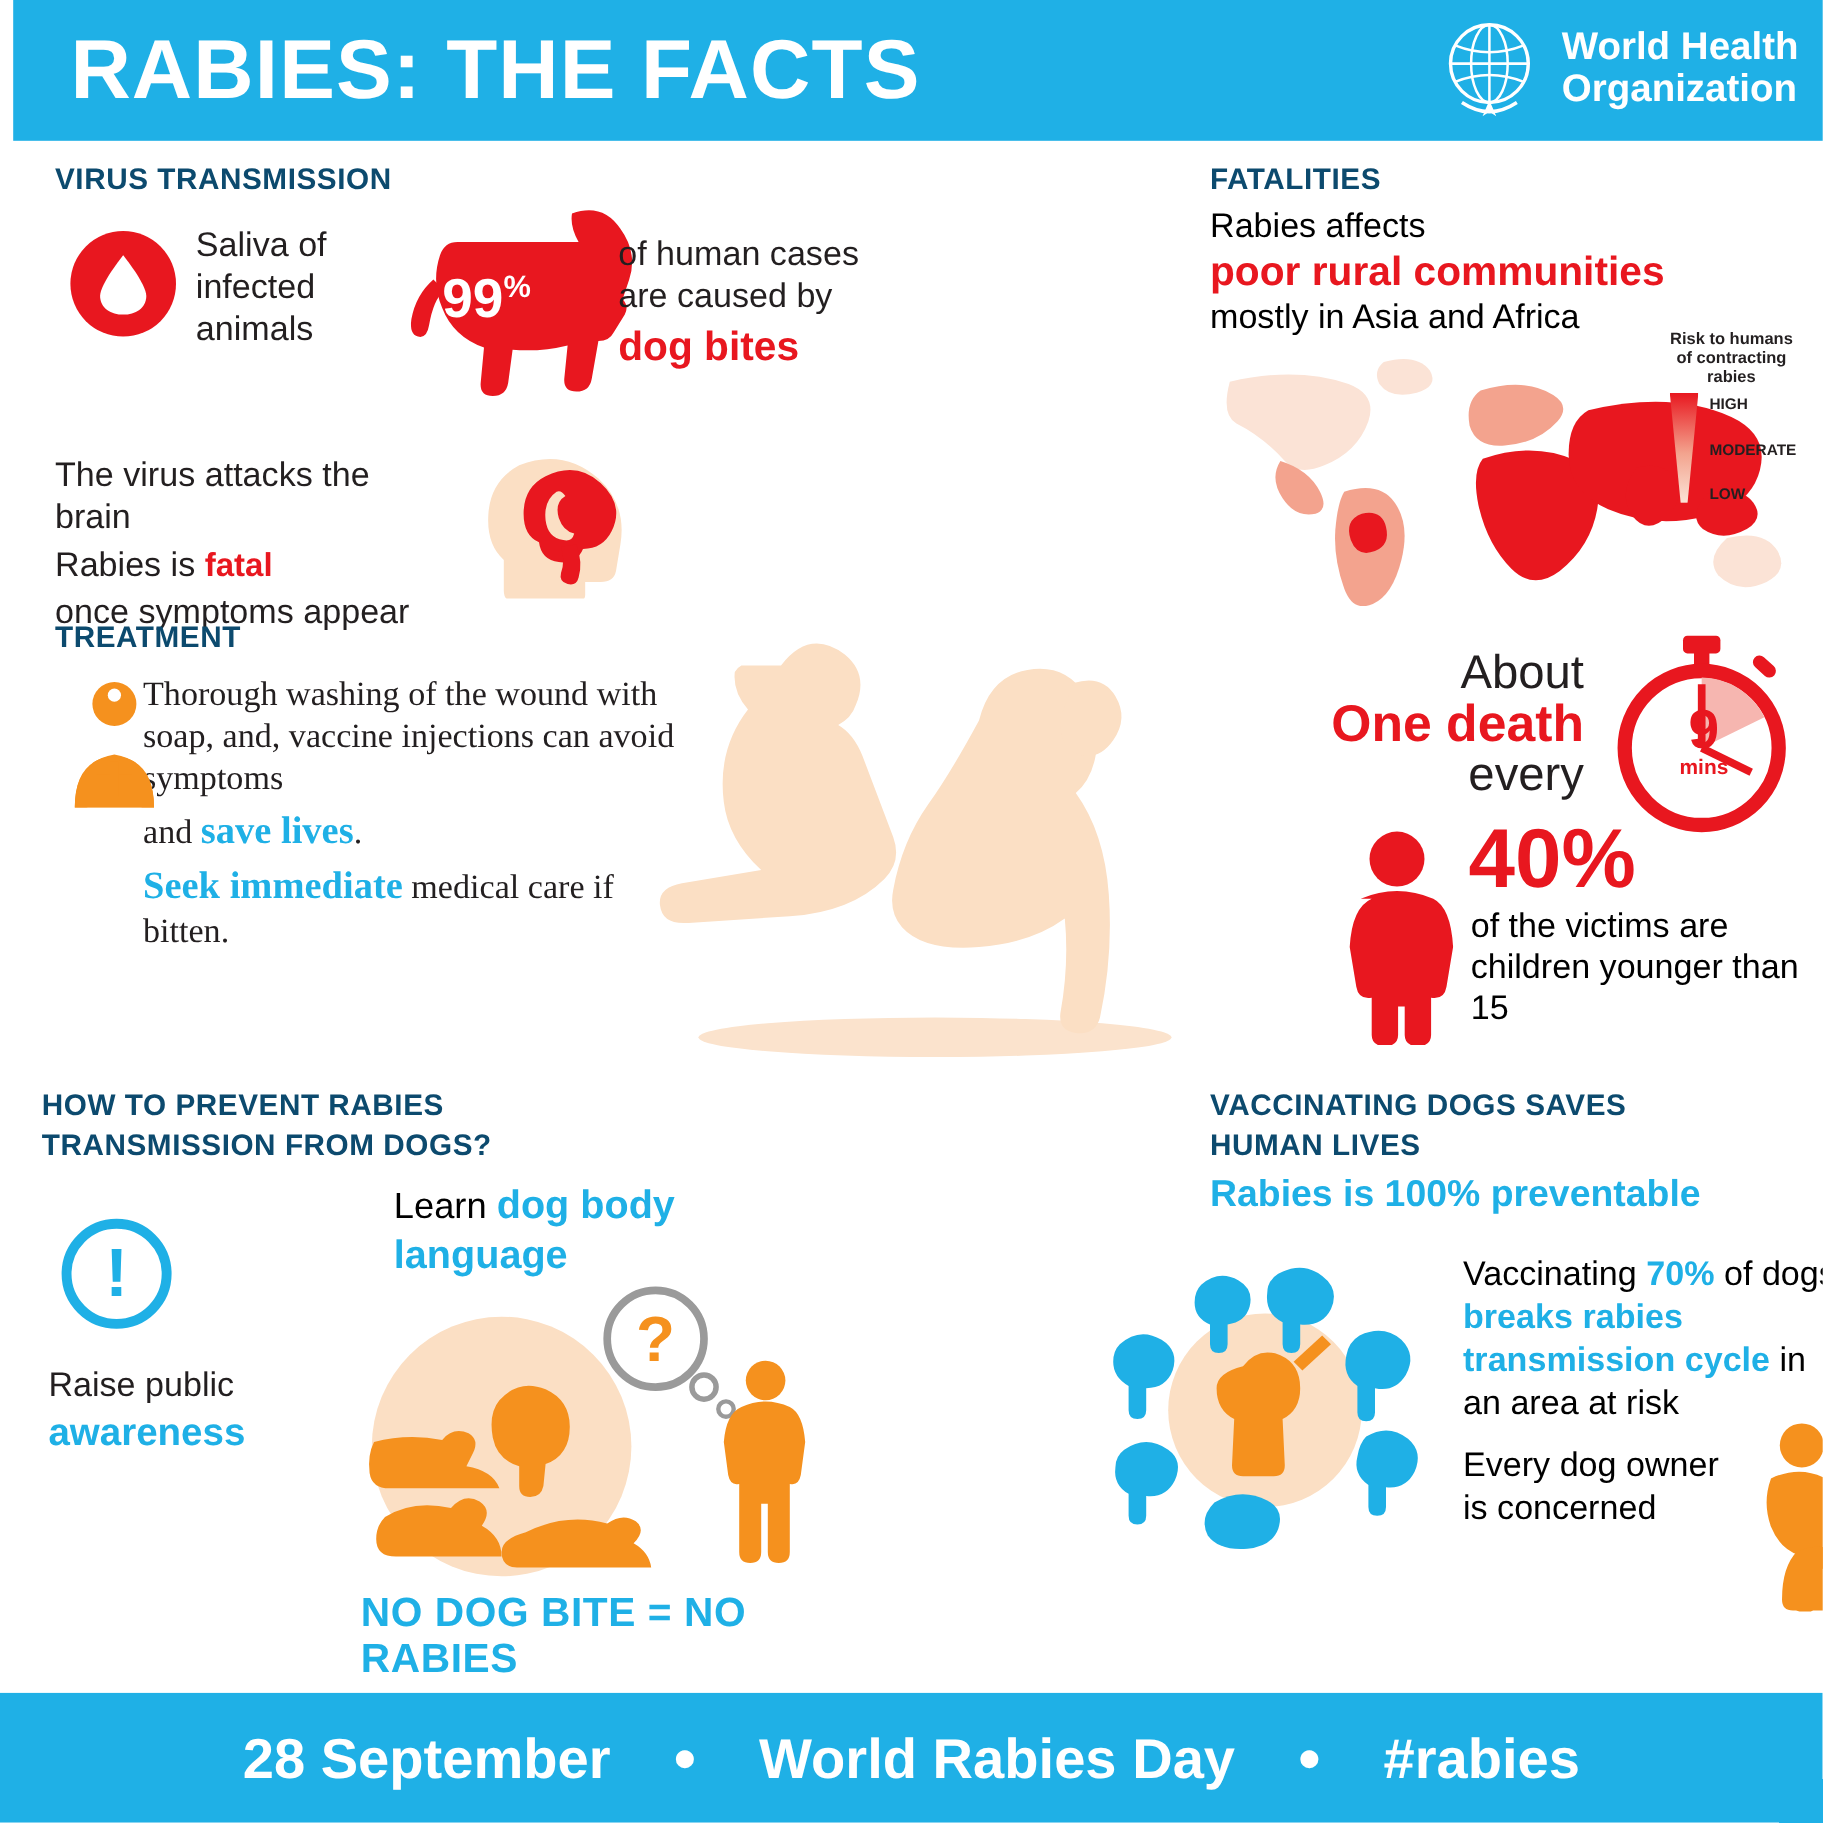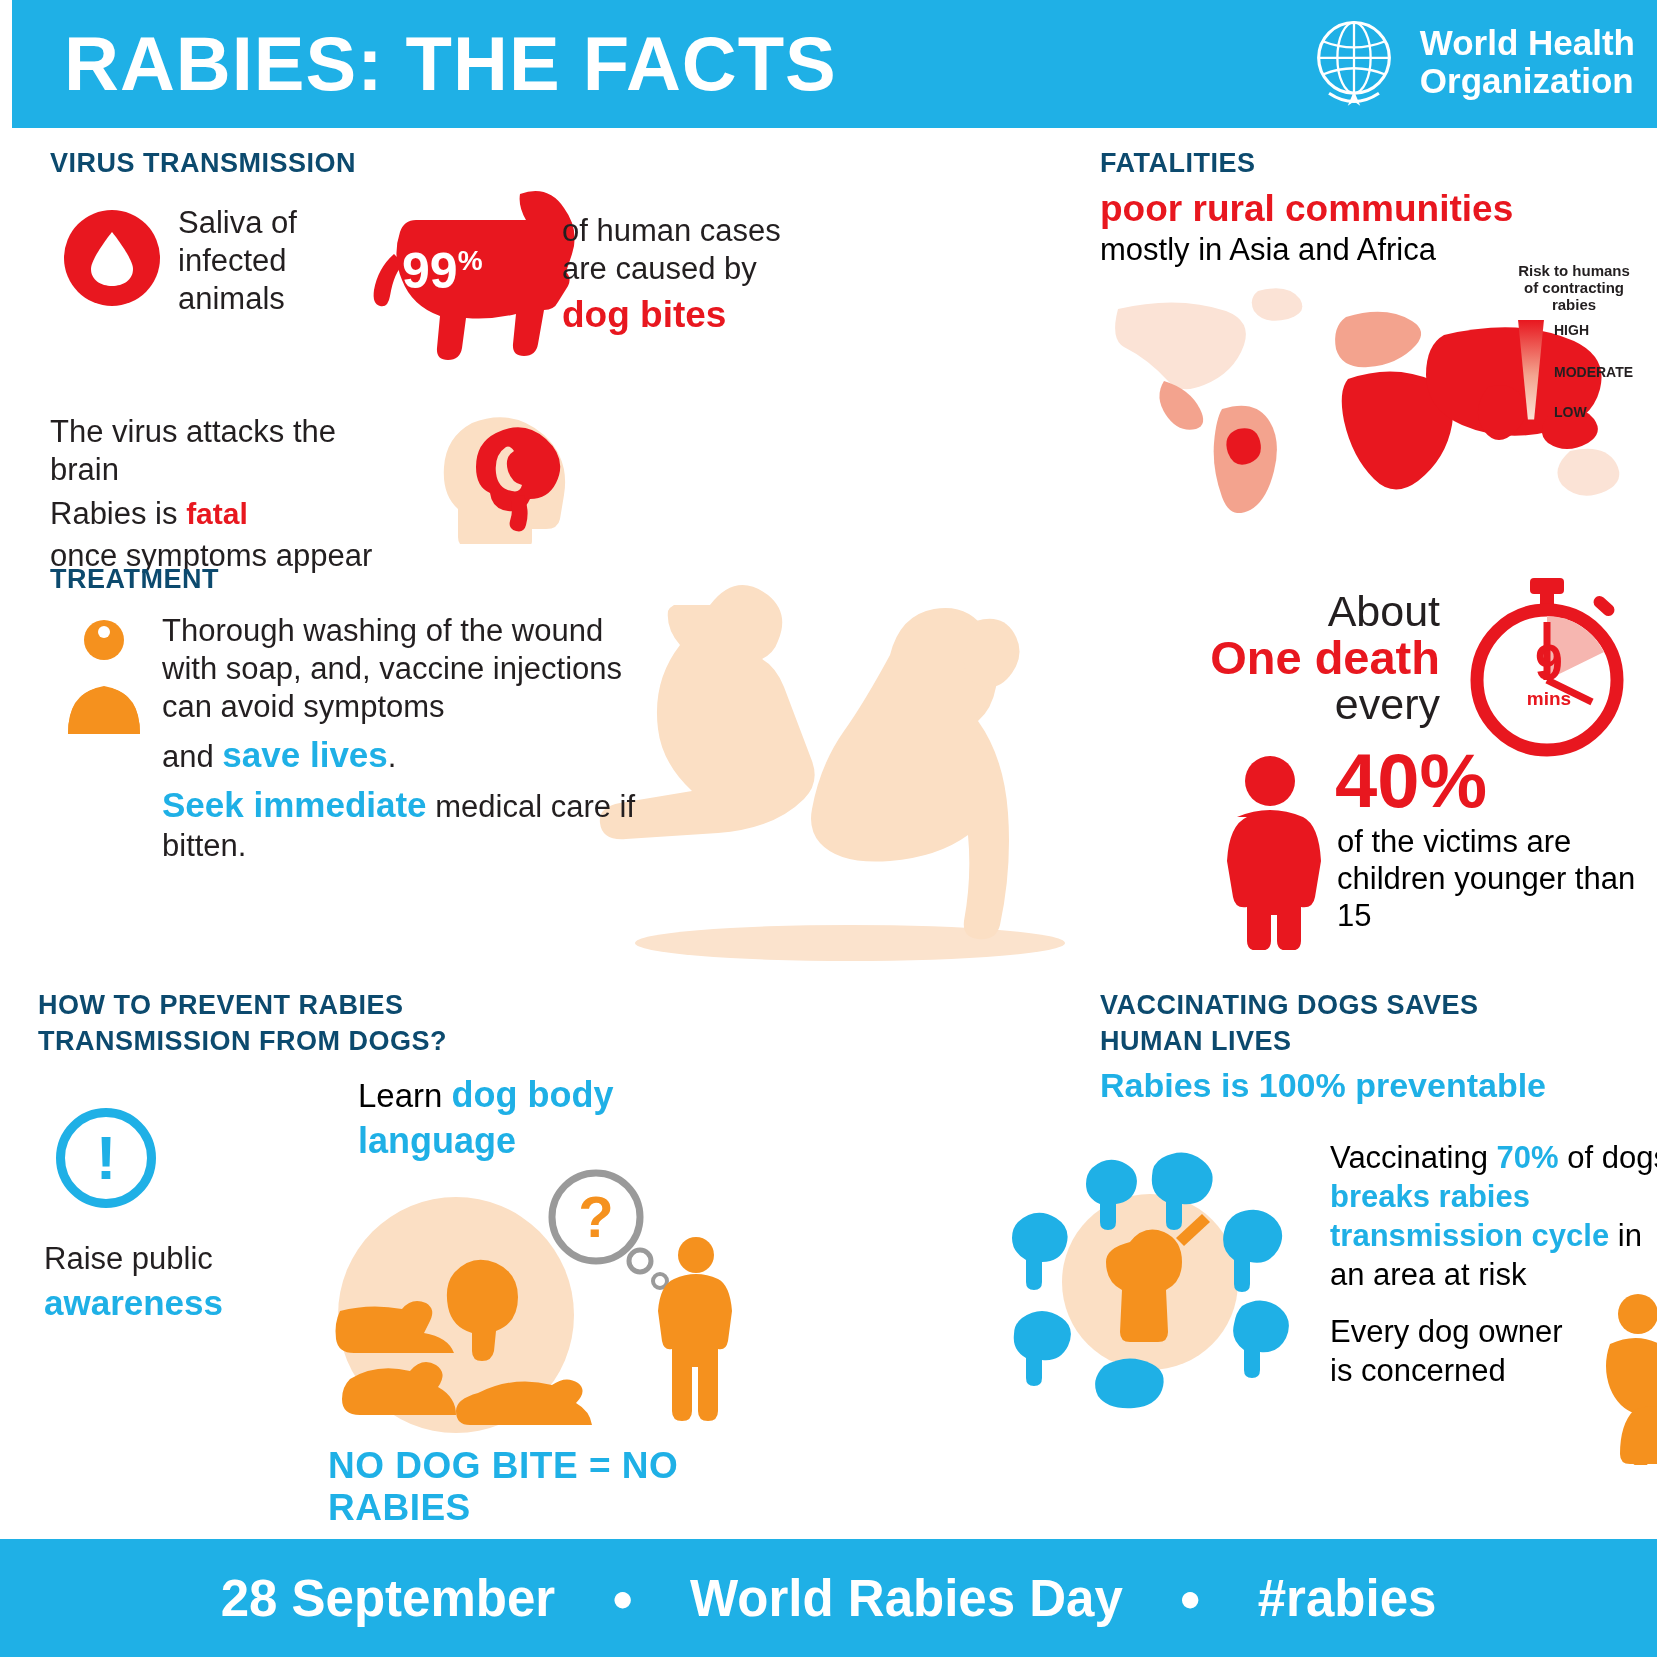--- a/index.html
+++ b/index.html
@@ -100,21 +100,21 @@
   }
   .pct99 sup { font-size: 28px; }
   .dogbites-txt { position: absolute; left: 512px; top: 12px; width: 230px; }
 
   .vt-row2 { position: relative; margin-top: 48px; height: 150px; }
   .brain-head { position: absolute; left: 370px; top: -4px; width: 170px; height: 135px; }
 
   #treatment { position: absolute; left: 50px; top: 564px; width: 620px; }
   .treat-body { position: relative; margin-top: 18px; }
   .doctor-icon { position: absolute; left: 8px; top: 4px; width: 92px; height: 120px; }
-  .treat-txt { margin-left: 112px; width: 500px; }
+  .treat-txt { margin-left: 80px; width: 500px; font-family: Liberation Serif, serif; }
 
   #prevent { position: absolute; left: 38px; top: 990px; width: 740px; }
   .excl-circle {
     position: absolute; left: 18px; top: 118px;
     width: 100px; height: 100px; border-radius: 50%;
     border: 9px solid #1fb0e6;
     display: flex; align-items: center; justify-content: center;
     color: #1fb0e6; font-size: 62px; font-weight: bold; line-height: 1;
   }
   .raise-txt { position: absolute; left: 6px; top: 250px; width: 230px; }
@@ -297,20 +297,21 @@
       <circle cx="408" cy="90" r="18" fill="#f5911e"></circle>
       <path fill="#f5911e" d="M386 114 q22 -10 44 0 q12 6 14 32 l-4 30 q-2 10 -10 8 l0 62 q0 10 -10 10 q-10 0 -10 -10 l0 -44 l-6 0 l0 44 q0 10 -10 10 q-10 0 -10 -10 l0 -62 q-8 2 -10 -8 l-4 -30 q2 -26 16 -32 z"></path>
     </svg>
 
     <div class="nodog">NO DOG BITE = NO RABIES</div>
   </div>
 
   <div id="fatalities">
     <div class="sec-title">FATALITIES</div>
     <div class="fat-body">
+      <div>Rabies affects</div>
       <div class="red" style="font-size:37px;">poor rural communities</div>
       <div>mostly in Asia and Africa</div>
     </div>
 
     <div class="map-wrap">
       <svg viewBox="0 0 540 230" width="540" height="230">
 
         <path fill="#fbe3d6" d="M18 26 q60 -14 108 2 q26 10 18 34 q-10 28 -40 40 q-24 10 -36 -4 q-20 -22 -44 -34 q-14 -8 -6 -38 z"></path>
 
         <path fill="#f3a38e" d="M64 98 q26 8 36 28 q8 16 -4 20 q-18 4 -30 -14 q-12 -18 -2 -34 z"></path>

